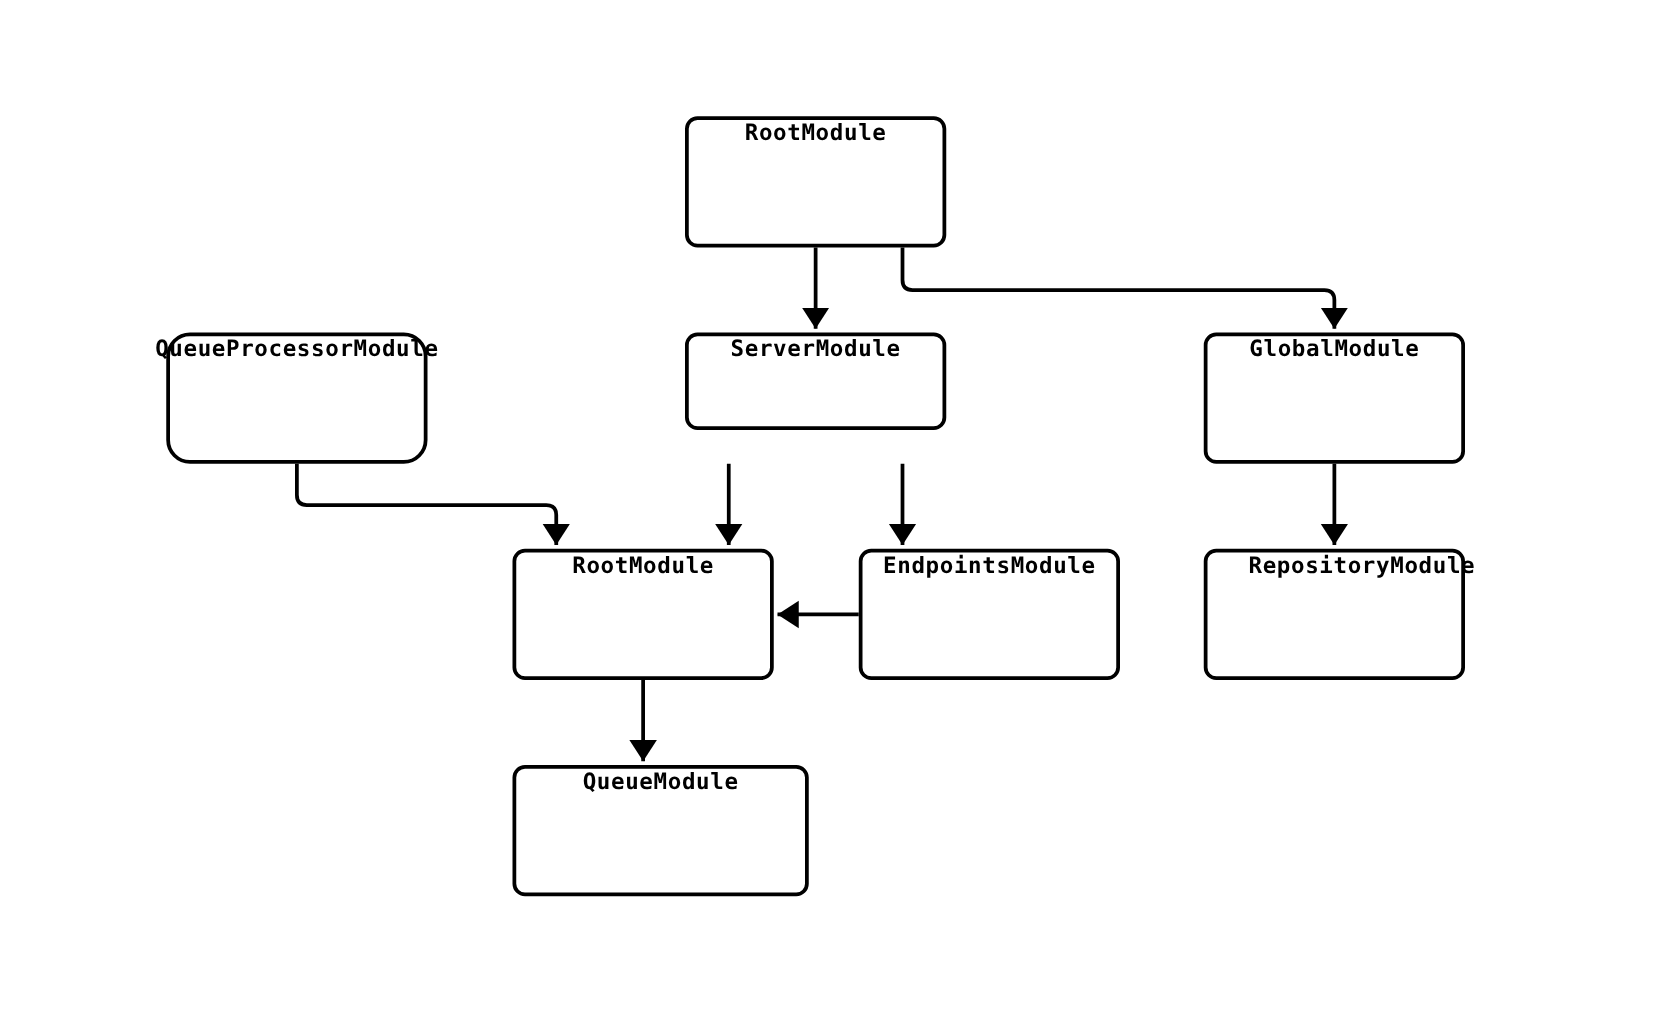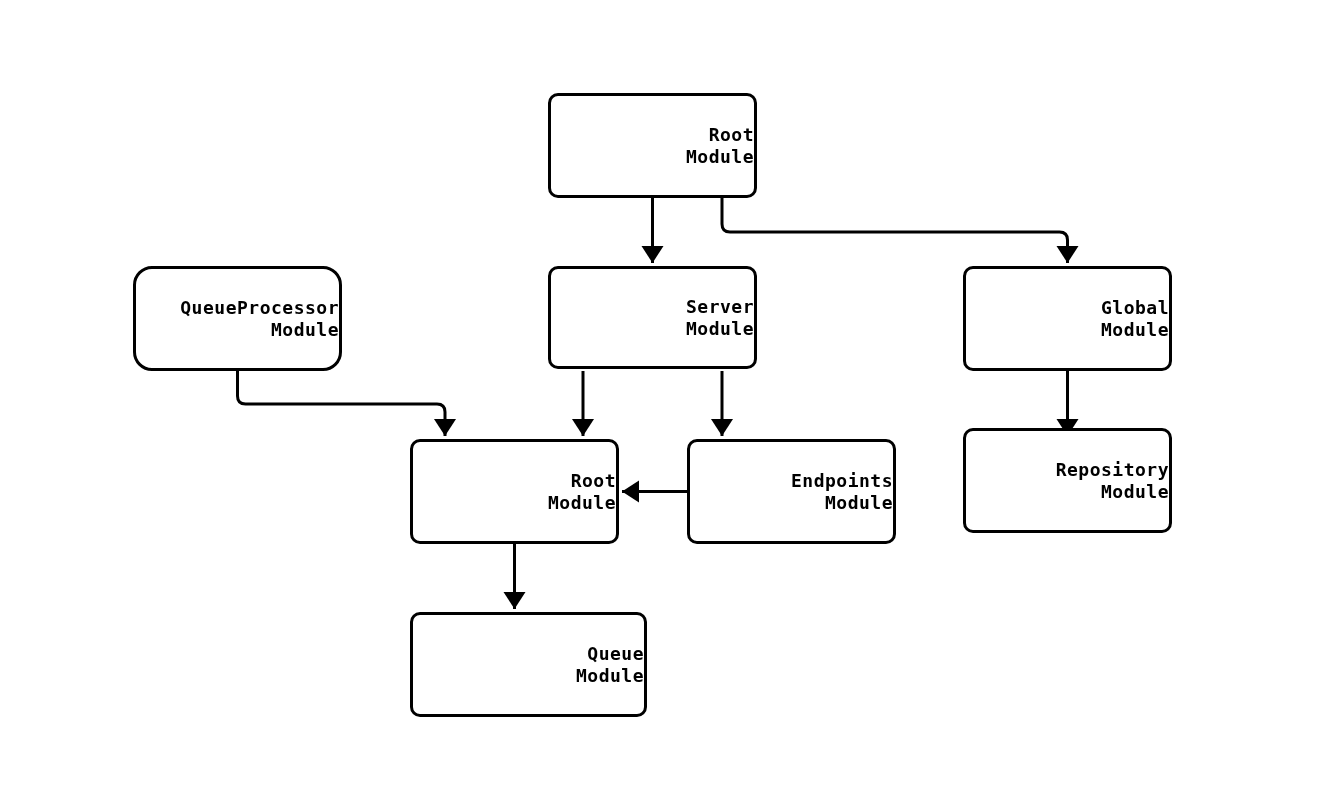--- a/index.html
+++ b/index.html
@@ -12,22 +12,22 @@
     font-family:"DejaVu Sans Mono", monospace;
   }
   #edges { position:absolute; left:0; top:0; width:1337px; height:809px; }
   .edge { fill:none; stroke:var(--stroke); stroke-width:3; }
   .node {
     position:absolute;
     box-sizing:border-box;
     background:var(--node-fill);
     border:3px solid var(--stroke);
     border-radius:10px;
-    display:flex; flex-direction:column;
-    align-items:flex-end; justify-content:center;
+    display:flex; flex-direction:row;
+    align-items:flex-start; justify-content:center;
     z-index:1;
   }
   .node-line {
     font-size:18px;
     line-height:22px;
     font-weight:700;
     color:var(--text);
     white-space:pre;
     letter-spacing:0.5px;
   }
@@ -52,37 +52,37 @@
       <path class="edge" d="M514.5 544 L514.5 609" marker-end="url(#arrowhead)"></path>
     </svg>
 <div class="node" style="left: 548px; top: 93px; width: 209px; height: 105px;">
       <span class="node-line">Root</span>
       <span class="node-line">Module</span>
     </div>
     <div class="node" style="left: 133px; top: 266px; width: 209px; height: 105px; border-radius: 19px;">
       <span class="node-line">QueueProcessor</span>
       <span class="node-line">Module</span>
     </div>
-    <div class="node" style="left: 548px; top: 266px; width: 209px; height: 103px;">
+    <div class="node" style="left: 548px; top: 266px; width: 209px; height: 78px;">
       <span class="node-line">Server</span>
       <span class="node-line">Module</span>
     </div>
     <div class="node" style="left: 963px; top: 266px; width: 209px; height: 105px;">
       <span class="node-line">Global</span>
       <span class="node-line">Module</span>
     </div>
     <div class="node" style="left: 410px; top: 439px; width: 209px; height: 105px;">
       <span class="node-line">Root</span>
       <span class="node-line">Module</span>
     </div>
     <div class="node" style="left: 687px; top: 439px; width: 209px; height: 105px;">
       <span class="node-line">Endpoints</span>
       <span class="node-line">Module</span>
     </div>
-    <div class="node" style="left: 963px; top: 428px; width: 209px; height: 105px; padding-left: 44px;">
+    <div class="node" style="left: 963px; top: 439px; width: 209px; height: 105px; padding-left: 44px;">
       <span class="node-line">Repository</span>
       <span class="node-line">Module</span>
     </div>
     <div class="node" style="left: 410px; top: 612px; width: 237px; height: 105px;">
       <span class="node-line">Queue</span>
       <span class="node-line">Module</span>
     </div>
   </div>
 
 </body></html>

